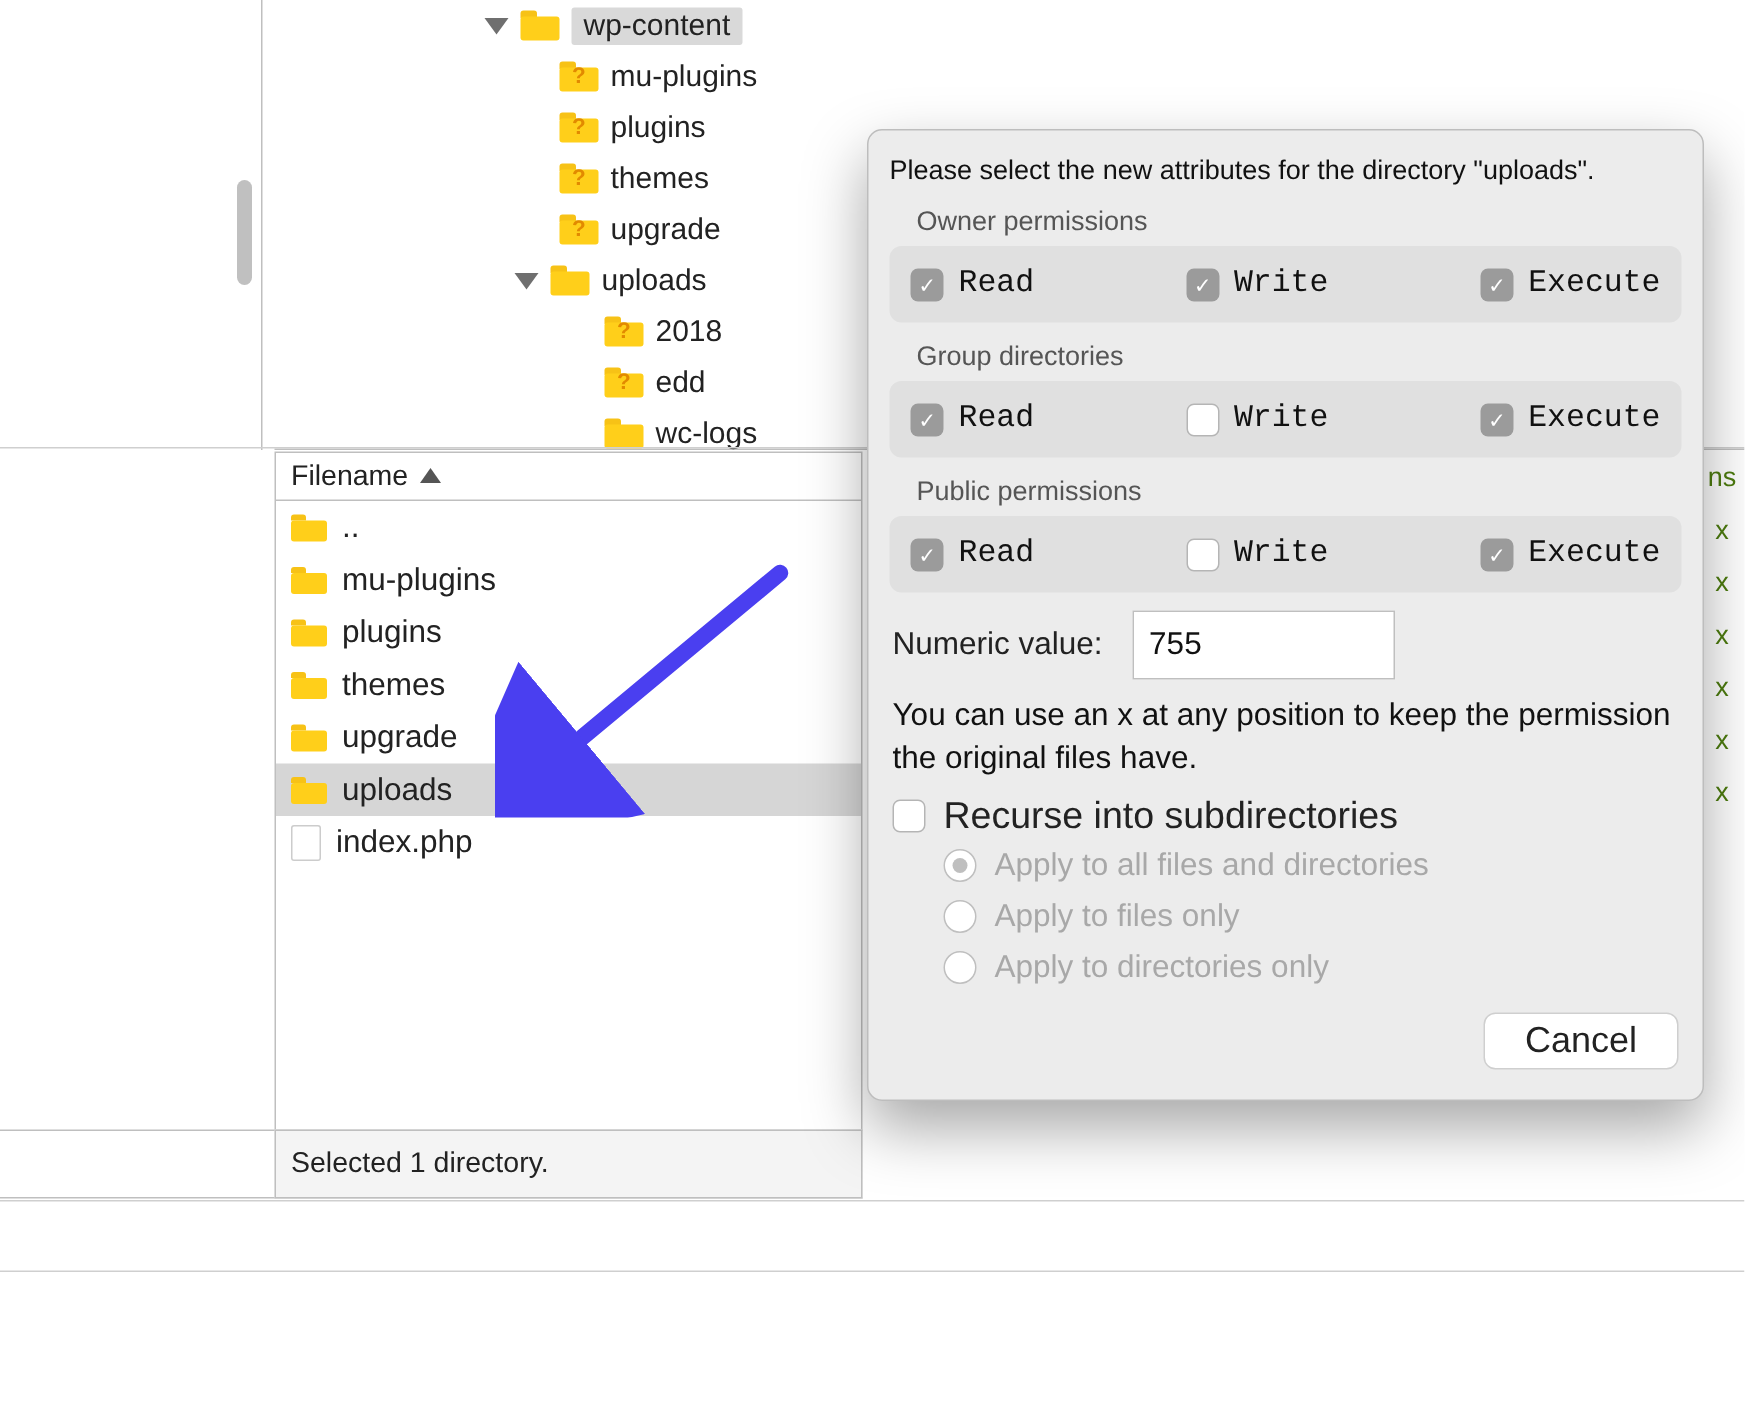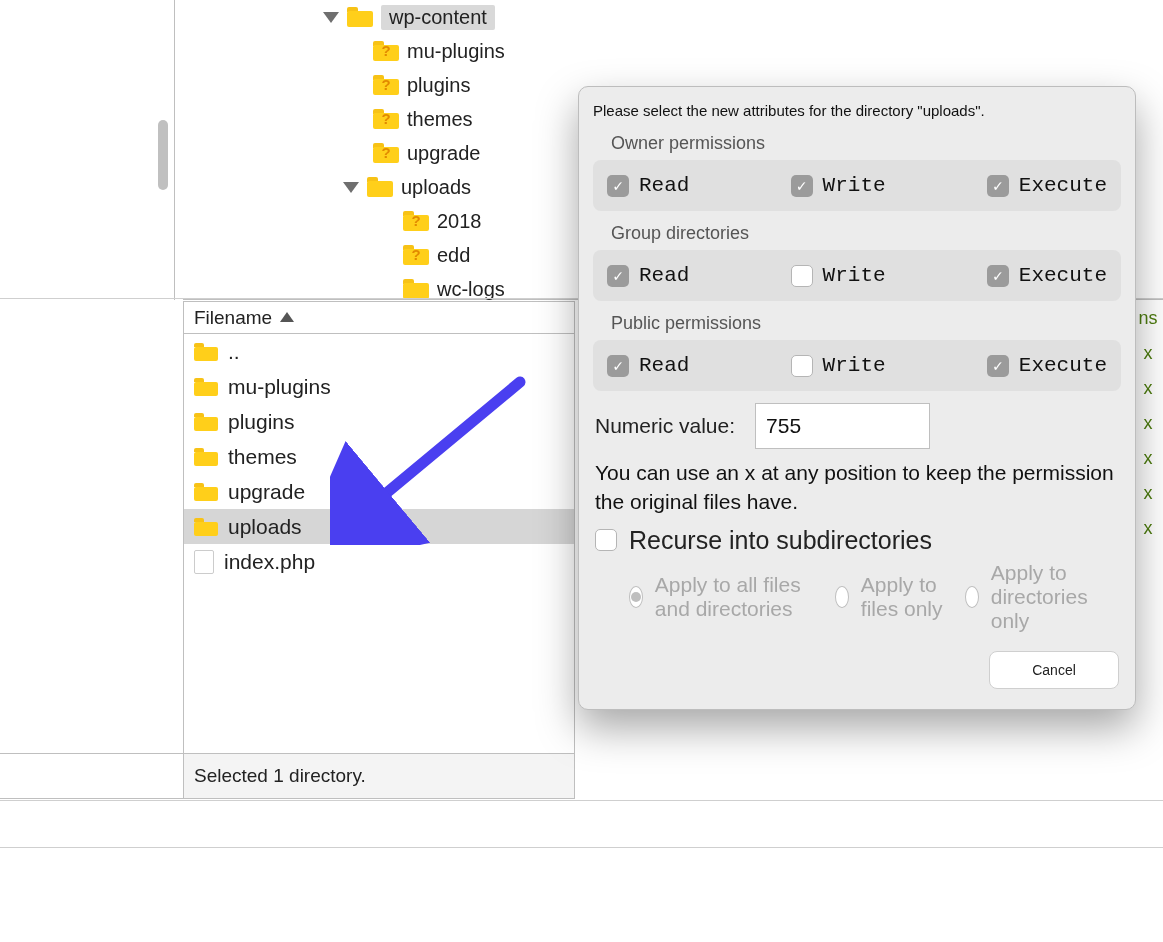--- a/index.html
+++ b/index.html
@@ -124,21 +124,21 @@
   .traffic{ display:flex; gap:10px; margin-left:14px;}
   .tl{ width:15px; height:15px; border-radius:50%; }
   .tl.close{ background:#8a8a8a; }
   .tl.min  { background:#fff; border:1px solid #b8b8b8;}
   .tl.max  { background:#fff; border:1px solid #b8b8b8;}
   .titlebar-title{
     position:absolute; left:0; right:0; text-align:center;
     font-size:20px; color:#555;
   }
   .dlg-body{ padding:14px 14px 16px 14px; }
-  .dlg-intro{ font-size:15px; color:#111; line-height:1.35; margin-bottom:8px;}
+  .dlg-intro{ font-size:18px; color:#111; line-height:1.35; margin-bottom:8px;}
 
   .group{ margin-bottom:8px; }
   .group-title{
     font-size:18px; color:#555; padding:4px 12px 6px 18px;
   }
   .group-box{
     background:#e0e0e0; border-radius:8px; padding:14px 14px;
     display:flex; align-items:center; justify-content:space-between;
   }
   .perm{ display:flex; align-items:center; gap:10px; font-size:21px; color:#111;font-family:Liberation Mono, monospace;}
@@ -150,33 +150,33 @@
   .cb.off{ background:#fff; border:1px solid #b5b5b5; color:transparent;}
   .cb.on::after{ content:"✓"; }
 
   .numline{ display:flex; align-items:center; gap:20px; margin:12px 0 10px 2px; font-size:21px; }
   .num-input{
     width:175px; height:46px; border:1px solid #bfbfbf; background:#fff; font-size:21px;
     padding:0 10px; color:#111;
   }
   .hint{ font-size:21px; color:#111; margin:6px 2px 10px 2px; line-height:1.35;}
   .recurse-row{ display:flex; align-items:center; gap:12px; font-size:25px; margin:4px 0 6px 2px;}
-  .radio-list{ margin:6px 0 8px 36px; display:flex; flex-direction:row; gap:10px;justify-content:center;}
+  .radio-list{ margin:6px 0 8px 36px; display:flex; flex-direction:column; gap:10px;justify-content:center;}
   .radio-row{ display:flex; align-items:center; gap:12px; font-size:21px; color:#a8a8a8;}
   .radio{
     width:22px; height:22px; border-radius:50%; border:1.5px solid #bfbfbf; background:#fff;
     display:flex; align-items:center; justify-content:center;
   }
   .radio.sel::after{ content:""; width:10px; height:10px; border-radius:50%; background:#bfbfbf;}
 
   .dlg-buttons{
     display:flex; justify-content:flex-end; gap:22px; padding:10px 2px 4px 2px;
   }
   .btn{
-    min-width:130px; height:38px; border-radius:8px; font-size:14px;
+    min-width:130px; height:38px; border-radius:8px; font-size:24px;
     display:flex; align-items:center; justify-content:center;
   }
   .btn.cancel{ background:#fff; border:1px solid #cfcfcf; color:#222;}
   .btn.ok{ background:#9c9c9c; color:#fff; border:1px solid #8b8b8b;}
 </style>
 </head>
 <body>
 
 <div class="left-strip">
   <div class="scrollbar-pill"></div>

